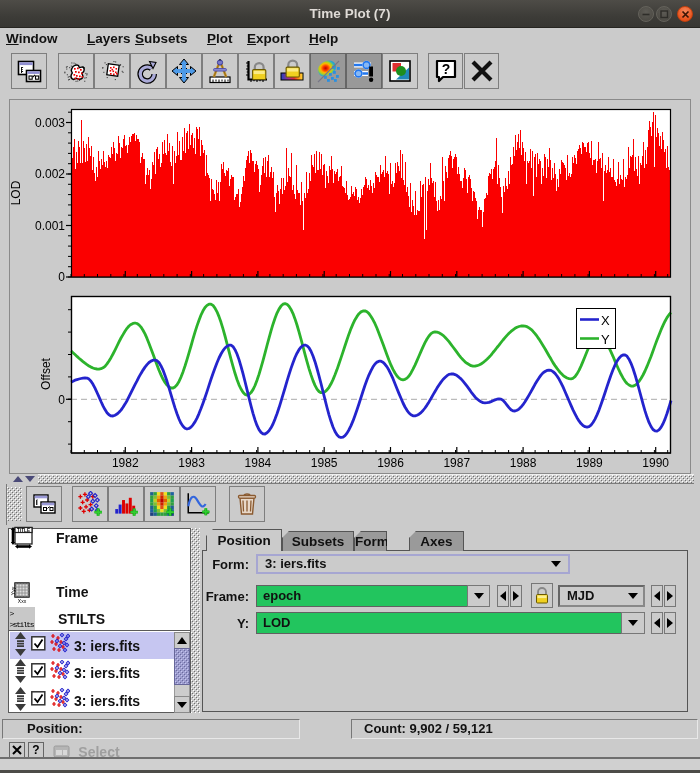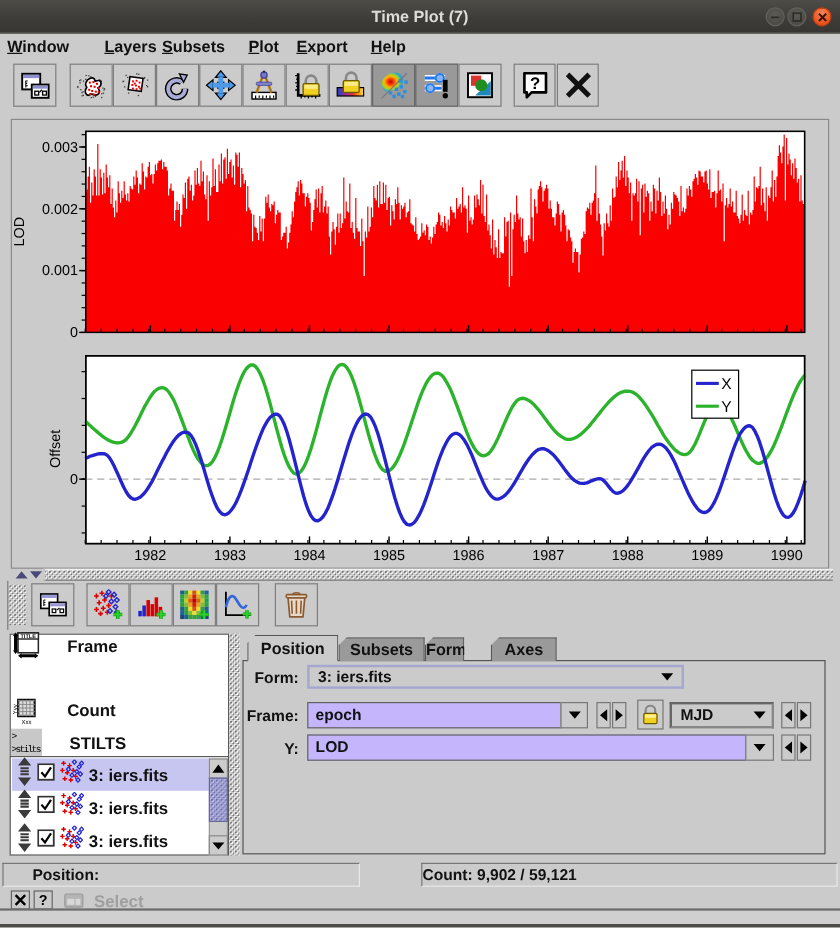--- a/index.html
+++ b/index.html
@@ -27,21 +27,21 @@
 .lrow .lbl{font-size:14px;font-weight:bold;color:#111;margin-left:4px}
 .sel{background:#c6c6f1}
 .sbbtn{left:165px;width:16px;height:17px;background:#ccc;border:1px solid #8a8a8a;display:flex;align-items:center;justify-content:center}
 .vdiv{left:191px;top:528px;width:9px;height:185px}
 .tab{top:529px;height:22px;font-size:13.5px;font-weight:bold;color:#111;text-align:center;border:1px solid #555;border-bottom:none;clip-path:polygon(0 100%,0 7px,7px 0,100% 0,100% 100%)}
 .tabsel{background:#cbcbcb;z-index:3}
 .tabun{background:#9a9a9a;top:531px;height:20px;z-index:1}
 .tabpane{left:202px;top:550px;width:486px;height:162px;border:1px solid #555;background:#cbcbcb}
 .flabel{font-size:13px;font-weight:bold;color:#111;text-align:right;width:46px}
 .combo{background:#cbcbcb;border:2px solid #a6a6d2;font-size:13px;font-weight:bold;color:#111}
-.tfield{background:#c4b5fd;border:1px solid #616161;font-size:13px;font-weight:bold;color:#111}
+.tfield{background:#22c55e;border:1px solid #616161;font-size:13px;font-weight:bold;color:#111}
 .arrbtn{background:#cbcbcb;border:1px solid #777;display:flex;align-items:center;justify-content:center}
 .spin{width:12px;height:22px;background:#cbcbcb;border:1px solid #777;display:flex;align-items:center;justify-content:center;font-size:9px}
 .statbar{top:719px;height:20px;background:#cbcbcb;border:1px solid #9b9b9b;border-top-color:#777;border-left-color:#777;border-bottom-color:#e8e8e8;border-right-color:#e8e8e8;font-size:13px;font-weight:bold;color:#111;line-height:18px}
 .minibtn{top:742px;width:16px;height:16px;background:#cbcbcb;border:1px solid #666;display:flex;align-items:center;justify-content:center}
 .tri-d{width:0;height:0;border-left:5px solid rgba(0,0,0,0);border-right:5px solid rgba(0,0,0,0);border-top:6px solid #000}
 .tri-l{width:0;height:0;border-top:5px solid rgba(0,0,0,0);border-bottom:5px solid rgba(0,0,0,0);border-right:6px solid #000}
 .tri-r{width:0;height:0;border-top:5px solid rgba(0,0,0,0);border-bottom:5px solid rgba(0,0,0,0);border-left:6px solid #000}
 </style></head>
 <body>
 
@@ -598,21 +598,21 @@
         <path d="M6 7h14" stroke="#888" stroke-width="0.8"></path>
         <path d="M13 3v14" stroke="#888" stroke-width="0.8"></path>
         <path d="M6 10h14" stroke="#888" stroke-width="0.8"></path>
         <path d="M16 3v14" stroke="#888" stroke-width="0.8"></path>
         <path d="M6 13h14" stroke="#888" stroke-width="0.8"></path>
         <path d="M19 3v14" stroke="#888" stroke-width="0.8"></path>
         <path d="M6 16h14" stroke="#888" stroke-width="0.8"></path>
 <text x="3.5" y="13" font-size="5" text-anchor="middle" font-family="Liberation Sans" transform="rotate(-90 3.5 11)">Yyy</text>
 <text x="13" y="23" font-size="5" text-anchor="middle" font-family="Liberation Sans">Xxx</text>
 </svg>
-      <span class="lbl">Count</span>
+      <span class="lbl">Time</span>
     </div>
 <div class="abs treerow" style="top:77px">
       <svg width="26" height="24" viewBox="0 0 26 24">
 <rect x="0" y="0" width="26" height="24" fill="#c8c8c8"></rect>
 <text x="0.5" y="9" font-size="8" font-family="Liberation Mono">&gt;</text>
 <text x="0.5" y="20" font-size="8" font-family="Liberation Mono" textLength="25">&gt;stilts</text>
 </svg>
       <span class="lbl">STILTS</span>
     </div>
 </div>
@@ -759,21 +759,21 @@
 <div class="abs arrbtn" style="left:621px;top:612px;width:24px;height:22px">
     <div class="tri-d"></div>
   </div>
 <div class="abs spin" style="left:651px;top:612px">
     <div class="tri-l"></div>
   </div>
 <div class="abs spin" style="left:664px;top:612px">
     <div class="tri-r"></div>
   </div>
 <div class="abs statbar" style="left:2px;top:719px;width:298px;padding-left:24px">Position:</div>
-<div class="abs statbar" style="left:351px;top:719px;width:347px;padding-left:0">Count: 9,902 / 59,121</div>
+<div class="abs statbar" style="left:351px;top:719px;width:347px;padding-left:12px">Count: 9,902 / 59,121</div>
 <div class="abs minibtn" style="left:9px">
     <svg width="12" height="12">
       <path d="M2 2l8 8M10 2l-8 8" stroke="#000" stroke-width="2"></path>
     </svg>
   </div>
 <div class="abs minibtn" style="left:28px">
     <span style="font-size:12px;font-weight:bold">?</span>
   </div>
 <div class="abs" style="left:53px;top:742px;width:120px;height:17px">
 <svg width="17" height="15" viewBox="0 0 17 15" style="vertical-align:middle">

